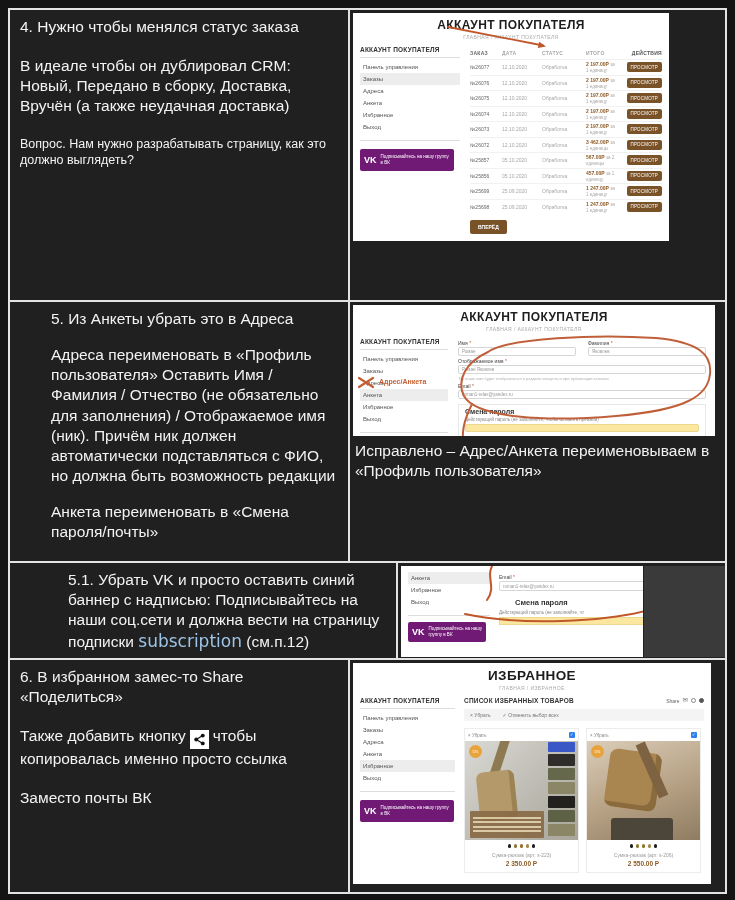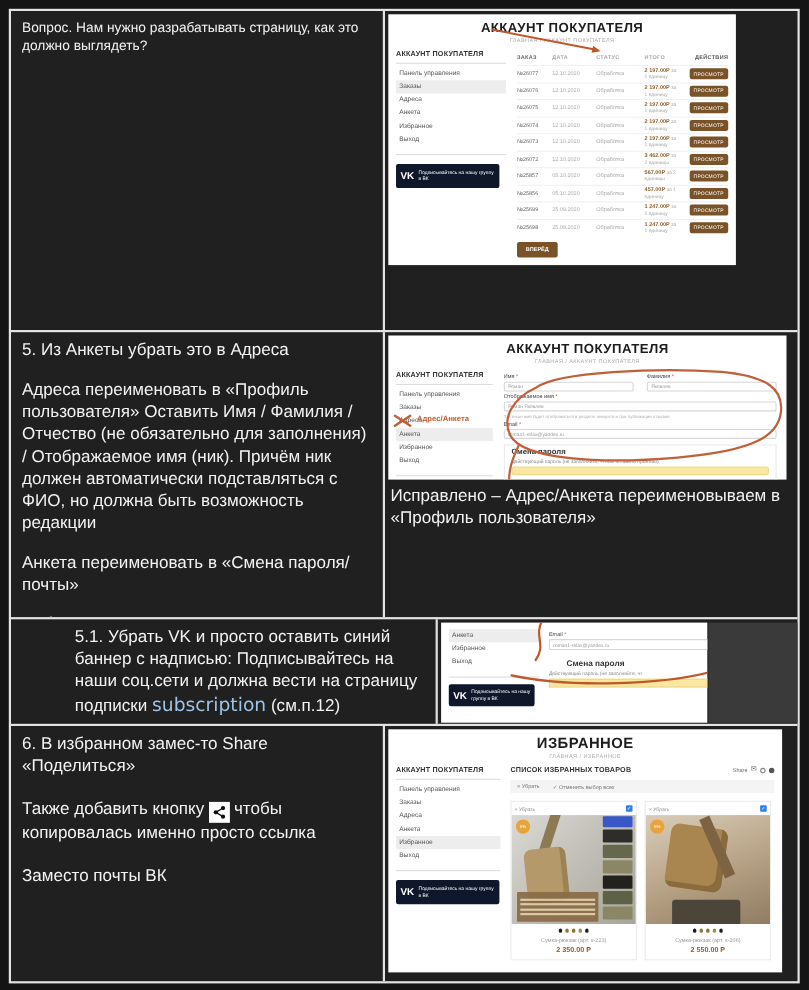--- a/index.html
+++ b/index.html
@@ -6,21 +6,21 @@
   html,body { width:735px; height:900px; }
   body { background:#141414; font-family:"Liberation Sans",sans-serif; }
   .page { position:relative; width:735px; height:900px; background:#141414; overflow:hidden; }
   .tbl { position:absolute; left:8px; top:8px; width:719px; height:886px; border:2px solid #e3e3e3; background:#202020; }
   .trow { display:flex; border-bottom:2px solid #e3e3e3; }
   .trow.r4l { border-bottom:none; }
   .r1 { height:292px; } .r2 { height:261px; } .r3 { height:97px;padding-left:48px; } .r4l { height:232px; }
   .lc { width:340px; flex:none; border-right:2px solid #e3e3e3; padding:7px 10px 4px 10px; color:#f3f3f3; overflow:hidden; }
   .rc { flex:1; position:relative; overflow:hidden; }
   .big { font-size:15.5px; line-height:1.3; margin-bottom:19px; }
-  .big.tight { margin-bottom:16px; }
+  .big.tight { margin-bottom:16px;margin-left:31px; }
   .small { font-size:12.5px; line-height:1.28; margin-bottom:13px; }
   .sub { color:#9dc3e6; font-family:"DejaVu Sans",sans-serif; font-size:17px; }
   .shbadge { display:inline-flex; width:19px; height:19px; background:#fff; align-items:center; justify-content:center; vertical-align:-5px; margin:0 4px; }
   .fixnote { position:absolute; left:5px; top:139px; right:6px; font-size:15.5px; line-height:1.3; color:#f3f3f3; }
 
   
   .shot { position:absolute; background:#fff; overflow:hidden; color:#333; }
   .s1 { left:3px; top:3px; width:316px; height:228px; }
   .s2 { left:3px; top:3px; width:362px; height:131px; }
   .s3 { left:3px; top:3px; width:242px; height:91px; }
@@ -29,21 +29,21 @@
   .wtitle { text-align:center; font-weight:bold; font-size:12px; letter-spacing:.4px; color:#1d1d1d; margin-top:5px; }
   .s4 .wtitle { font-size:13.5px; }
   .crumb { text-align:center; font-size:5px; color:#ababab; margin-top:2px; letter-spacing:.4px; }
   .sbody { display:flex; padding:0 7px; margin-top:6px; }
   .side { width:100px; flex:none; }
   .s2 .side { width:88px; } .s4 .side { width:95px; }
   .stitle { font-size:6.5px; font-weight:bold; color:#333; padding-bottom:4px; border-bottom:1px solid #ddd; letter-spacing:.2px; margin-bottom:3px; }
   .sitem { font-size:6px; color:#555; padding:3px 3px; position:relative; }
   .sitem.active { background:#ededed; }
   .sdiv { border-top:1px solid #ddd; margin-top:7px; }
-  .vk { margin-top:8px; width:94px; height:22px; background:#0f172a; border-radius:2px; display:flex; align-items:center; padding:0 4px; gap:4px; }
+  .vk { margin-top:8px; width:94px; height:22px; background:#701a75; border-radius:2px; display:flex; align-items:center; padding:0 4px; gap:4px; }
   .vklogo { color:#fff; font-weight:bold; font-size:9px; flex:none; }
   .vktext { color:#fff; font-size:4.5px; line-height:1.3; }
   .annot { position:absolute; left:19px; top:1px; font-size:7px; font-weight:bold; color:#c45f33; white-space:nowrap; }
   .xmark { position:absolute; left:-3px; top:-1px; width:18px; height:13px; }
 
   
   .ot { flex:1; margin-left:10px; }
   .ohead { display:flex; font-size:5px; font-weight:bold; color:#555; letter-spacing:.3px; padding:4px 0 3px; }
   .orow { display:flex; align-items:center; border-top:1px solid #f1f1f1; height:15.5px; font-size:5px; }
   .c1 { width:32px; color:#666; } .c2 { width:40px; color:#a8a8a8; }
@@ -119,20 +119,22 @@
   .cprice { text-align:center; font-size:6.5px; font-weight:bold; color:#8d5a25; margin:2px 0 5px; }
 </style>
 </head>
 <body>
 
 <div class="page">
 <div class="tbl">
 
   <div class="trow r1">
     <div class="lc">
+      <p class="big">4. Нужно чтобы менялся статус заказа</p>
+      <p class="big">В идеале чтобы он дублировал CRM: Новый, Передано в сборку, Доставка, Вручён (а также неудачная доставка)</p>
       <p class="small">Вопрос. Нам нужно разрабатывать страницу, как это должно выглядеть?</p>
     </div>
     <div class="rc">
       <div class="shot s1">
         <div class="wtitle">АККАУНТ ПОКУПАТЕЛЯ</div>
         <div class="crumb">ГЛАВНАЯ / АККАУНТ ПОКУПАТЕЛЯ</div>
         <div class="sbody">
           <div class="side">
             <div class="stitle">АККАУНТ ПОКУПАТЕЛЯ</div>
             <div class="sitem">Панель управления</div>

